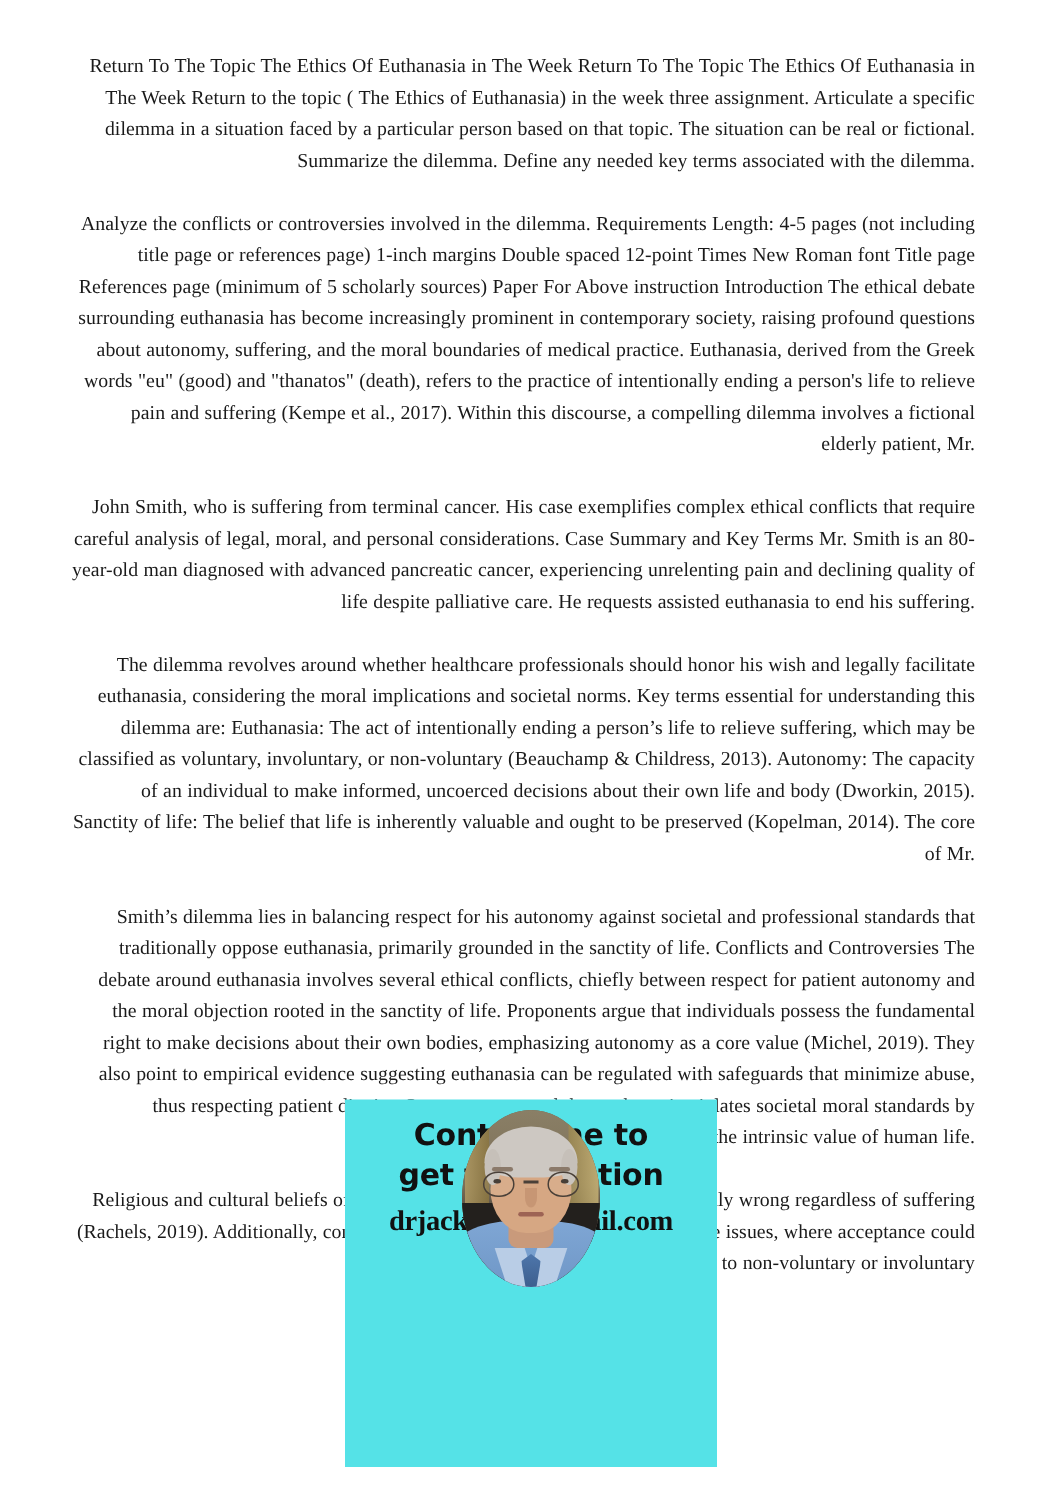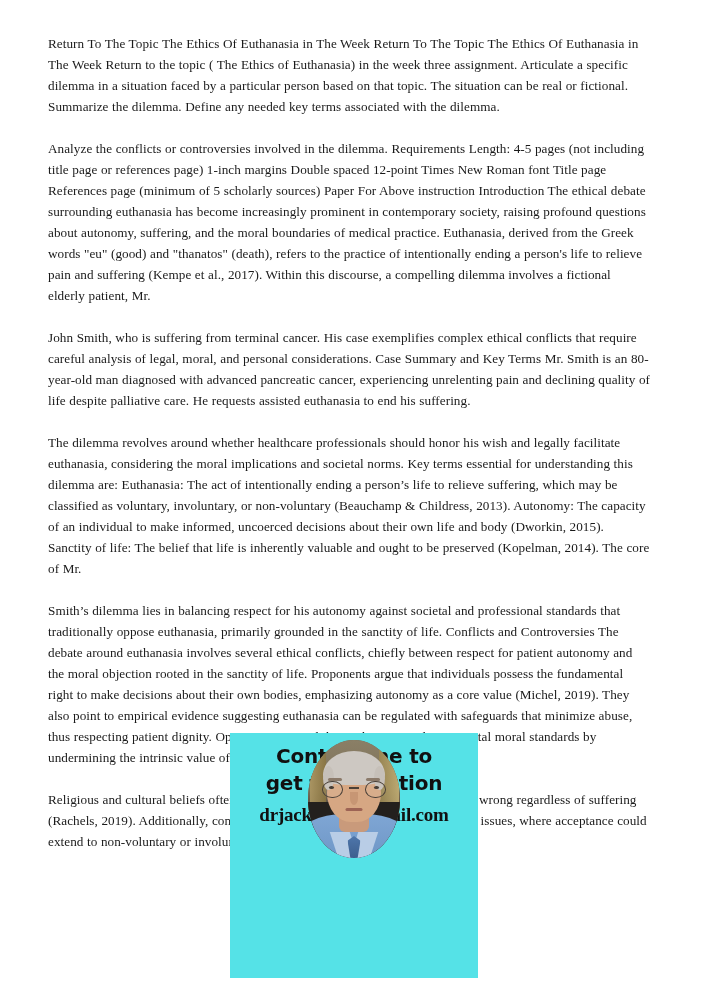--- a/index.html
+++ b/index.html
@@ -28,21 +28,21 @@
     left: 48px;
     top: 33px;
     width: 602px;
   }
 
   .para {
     margin: 0 0 21px 0;
     font-size: 13.2px;
     line-height: 21px;
     color: #1a1a1a;
-    text-align: left;
+    text-align: right;
     letter-spacing: 0.05px;
     word-spacing: 0.2px;
   }
   .para:last-child { margin-bottom: 0; }
 
   
   #promo-overlay {
     position: absolute;
     left: 230px;
     top: 733px;

